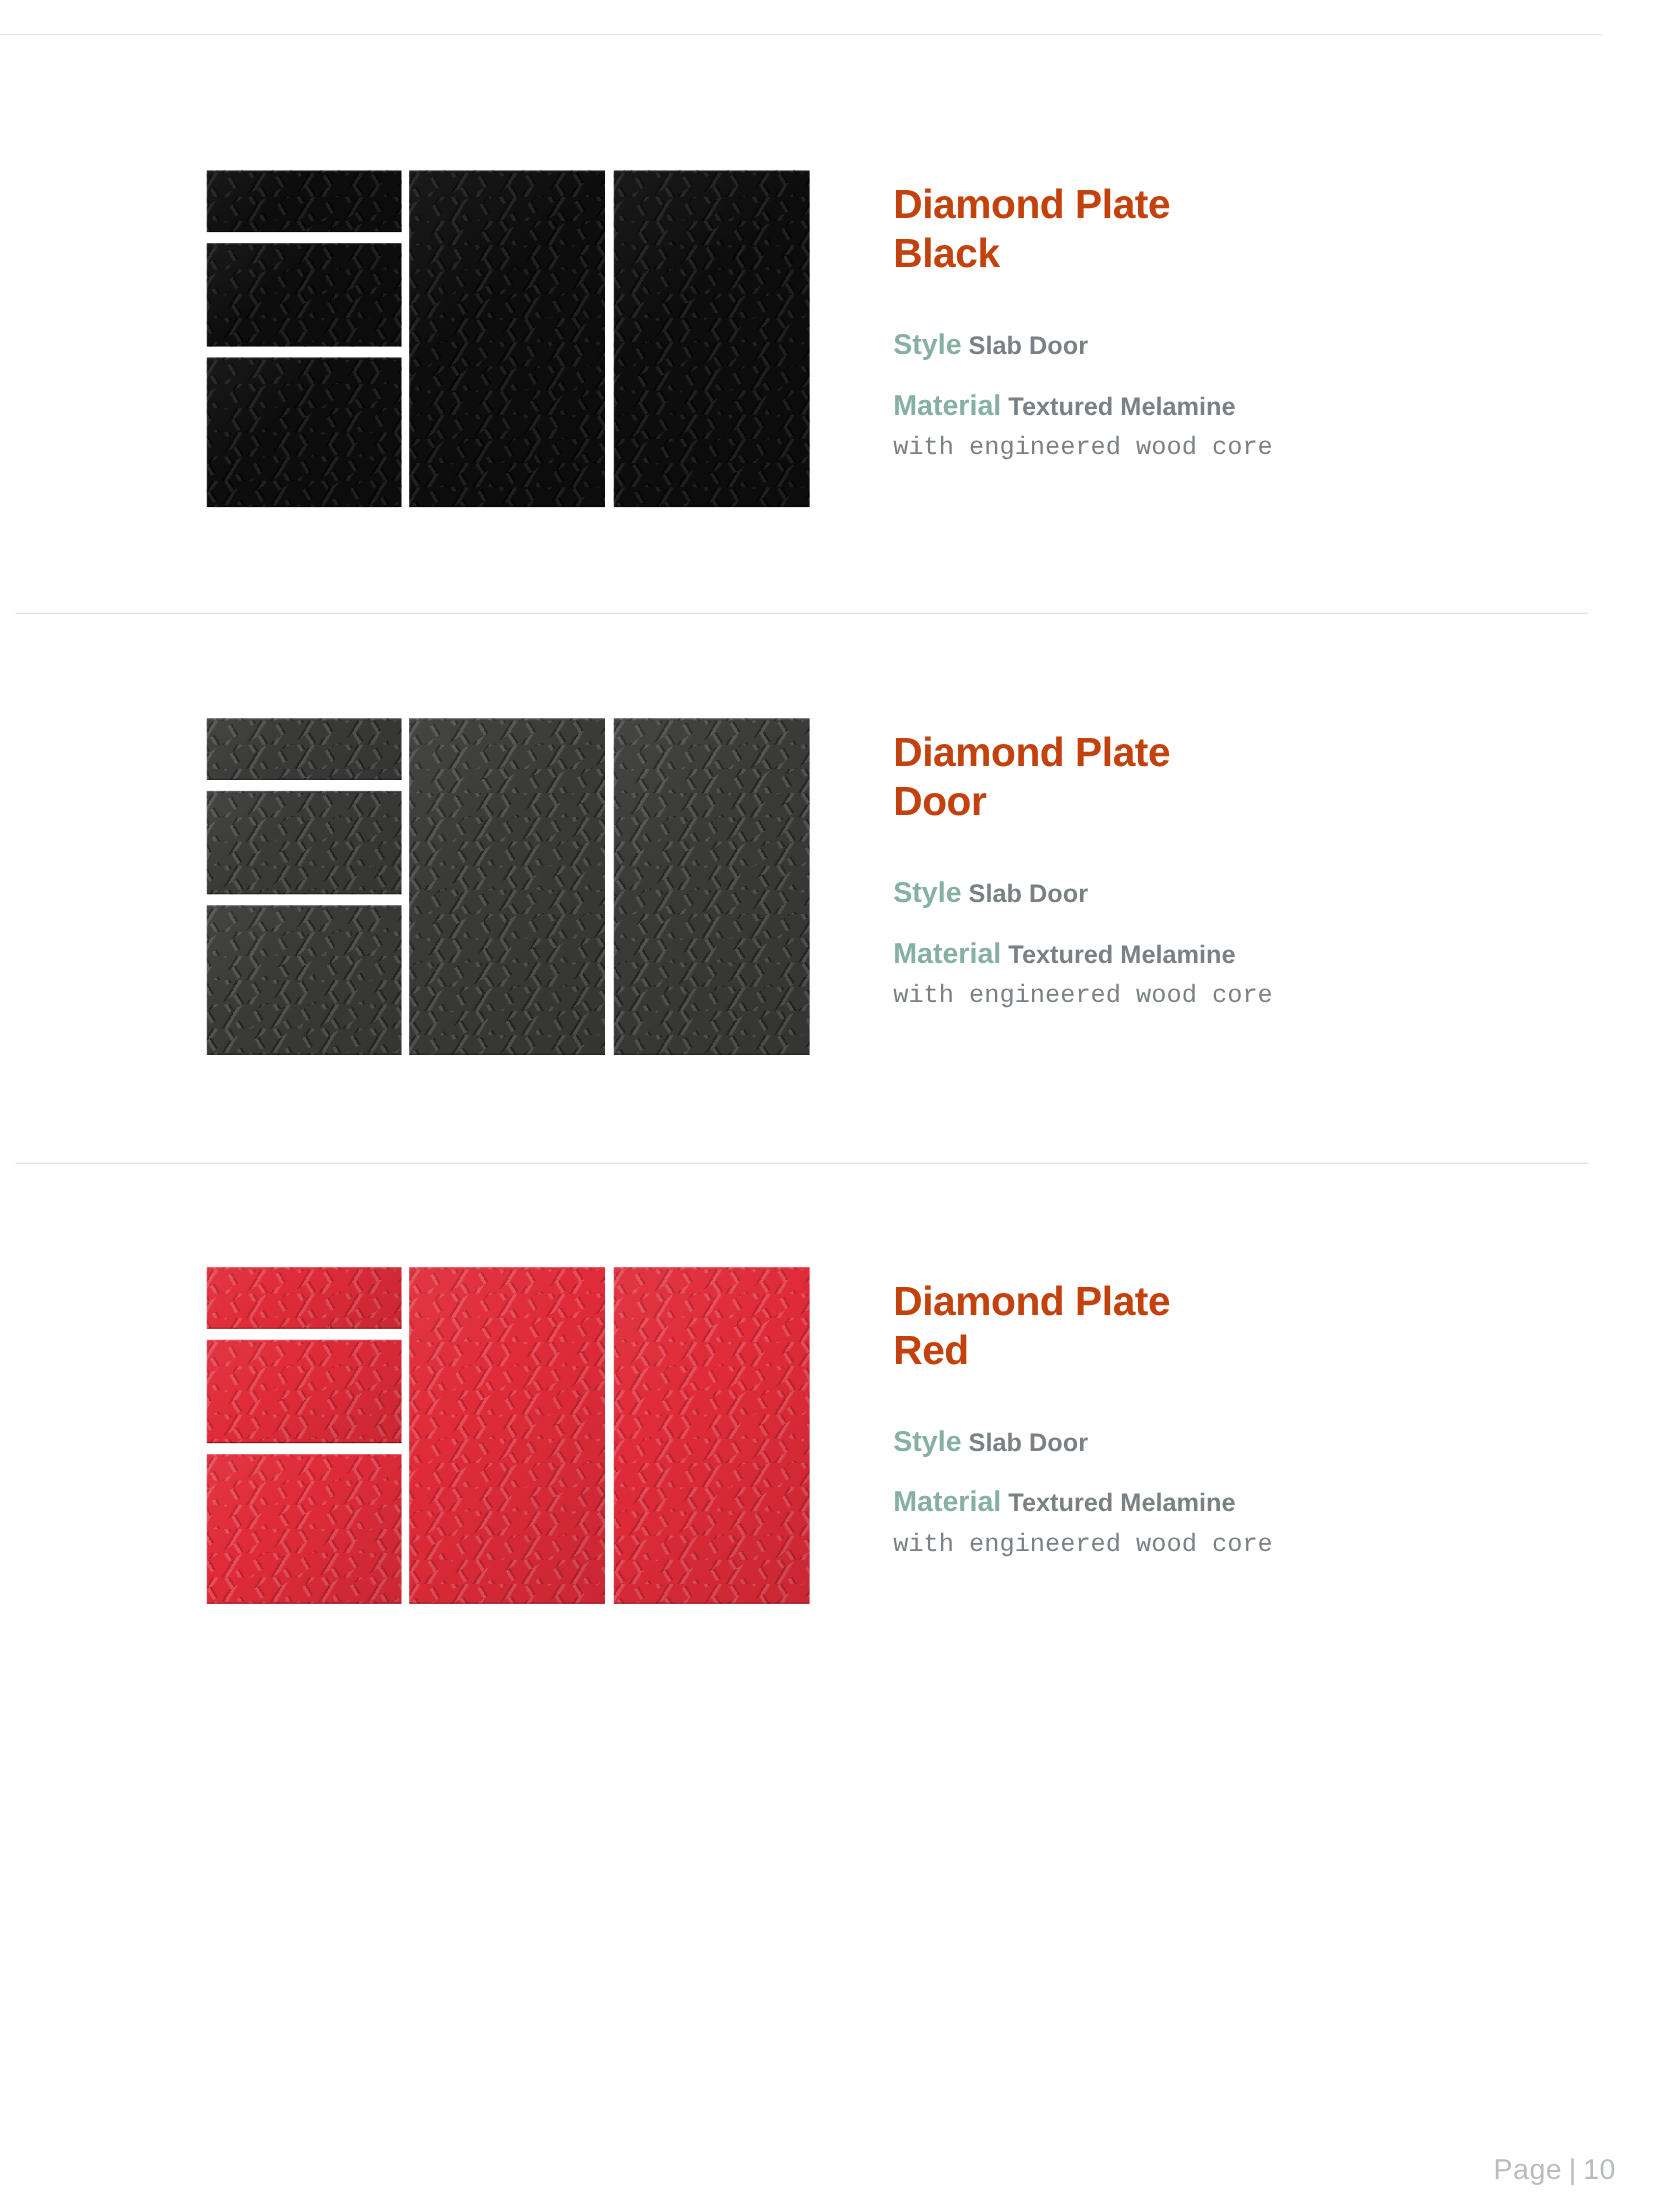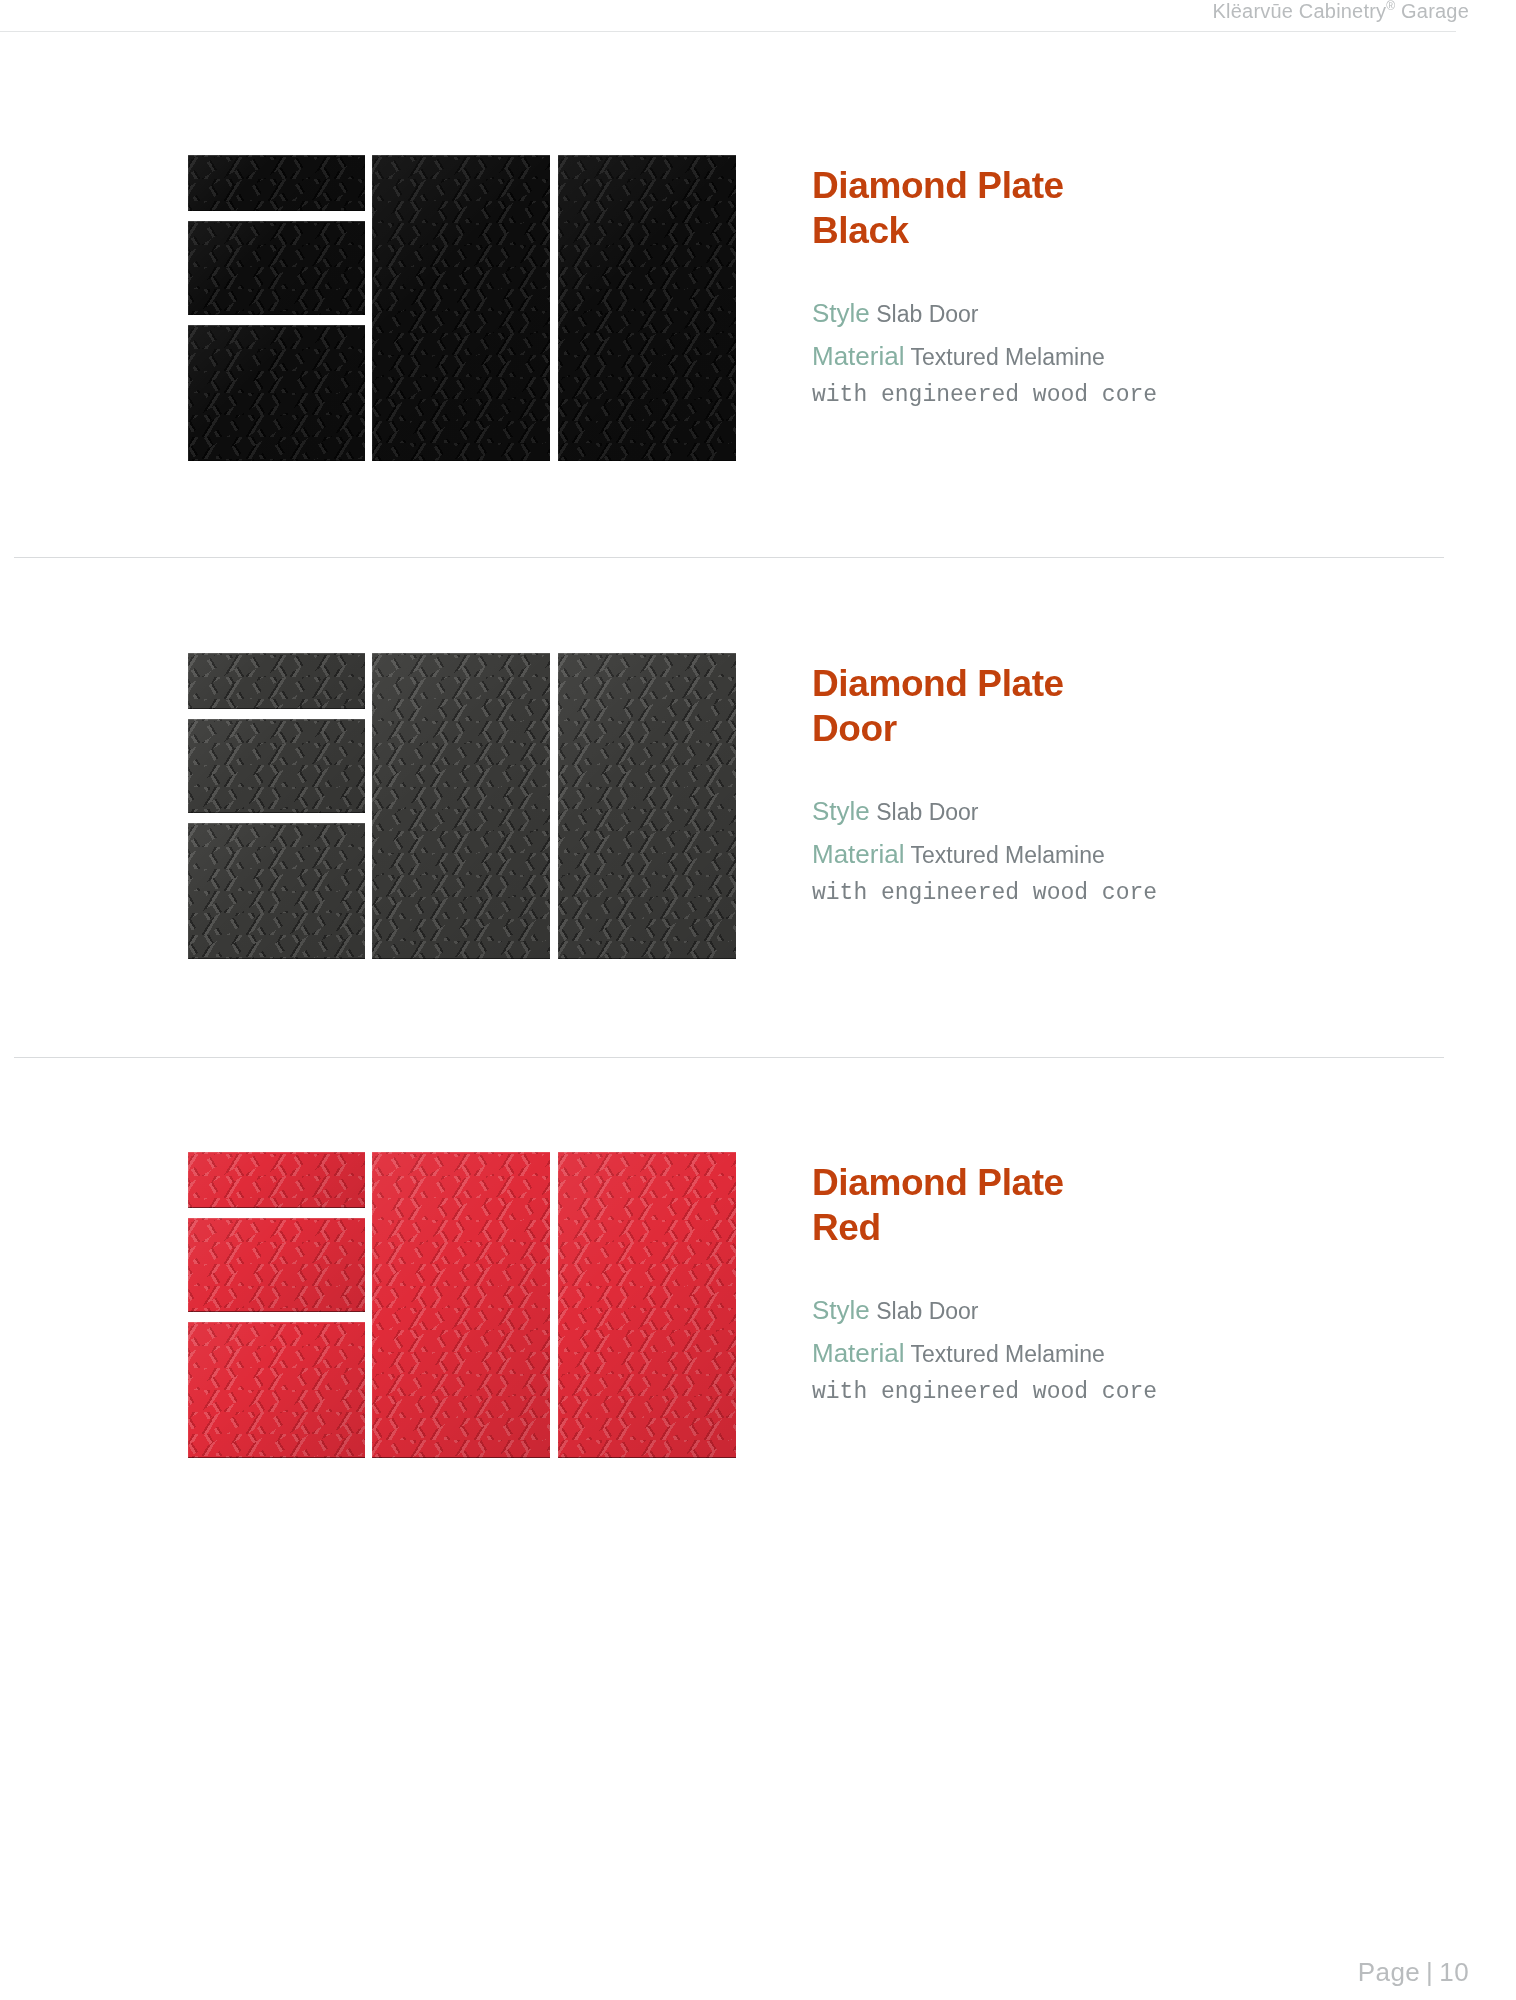--- a/index.html
+++ b/index.html
@@ -182,22 +182,23 @@
     letter-spacing:-0.4px;
     max-width:385px;
   }
   .spec-lines {
     margin-top:39px;
   }
   .spec-row {
     font-size:23px;
     line-height:1.63;
     color:#7a8185;
-    font-weight:400;
+    font-weight:700;
     white-space:nowrap;
+    margin-top:12px;
   }
   .spec-label {
     color:#86b0a2;
     font-size:26px;
   }
   .spec-cont {
     font-size:23px;
     line-height:1.63;
     color:#7a8185;
     font-family:Liberation Mono, monospace;
@@ -213,26 +214,20 @@
     letter-spacing:0.4px;
     white-space:nowrap;
   }
   .footer-sep { padding:0 6px; }
 </style>
 </head>
 <body>
 
 <div class="page">
 
-  <div class="page-header">
-    <div class="header-title">
-      <span>Klëarvūe Cabinetry</span><span class="header-reg">®</span>
-      <span>Garage</span>
-    </div>
-  </div>
   <div class="header-rule"></div>
 
   <div class="divider d1"></div>
   <div class="divider d2"></div>
 
   <div class="product-section s1">
 
     <div class="swatch-group tall" style="--hi:rgba(255,255,255,0.085); --lo:rgba(0,0,0,0.55);">
       <div class="swatch-col-left">
         <div class="panel drawer-top" style="background-color:#0d0d0d;">

